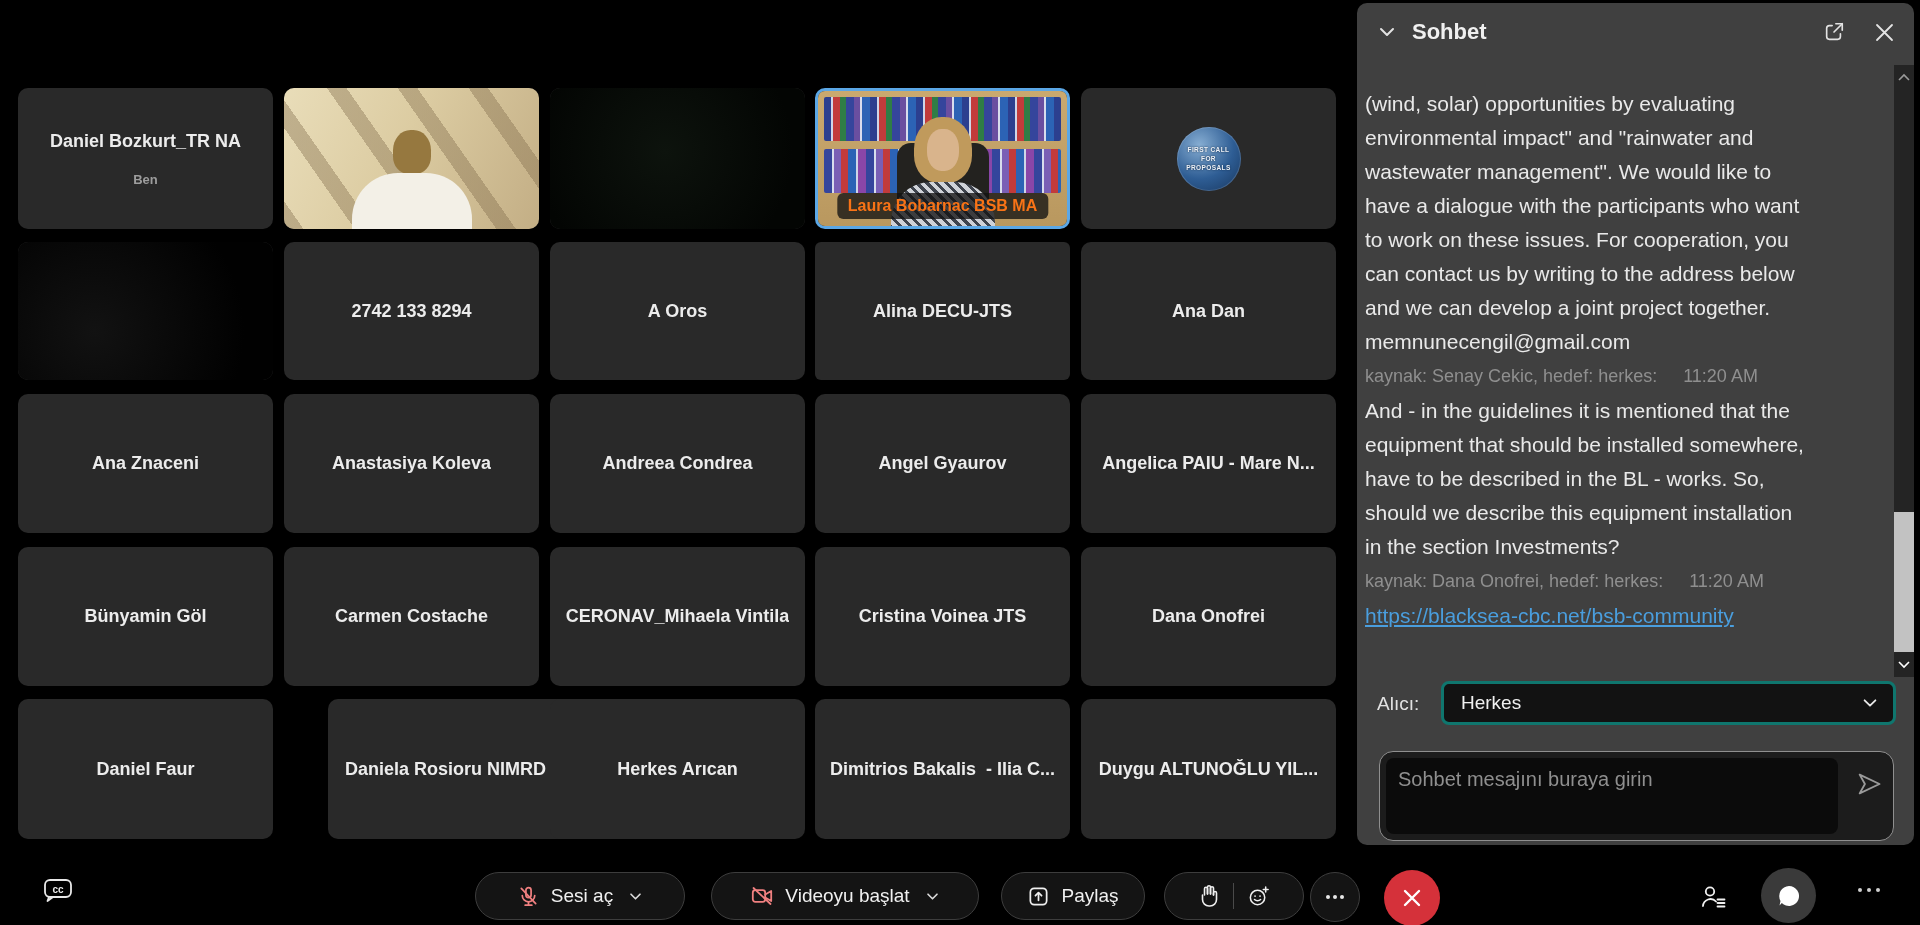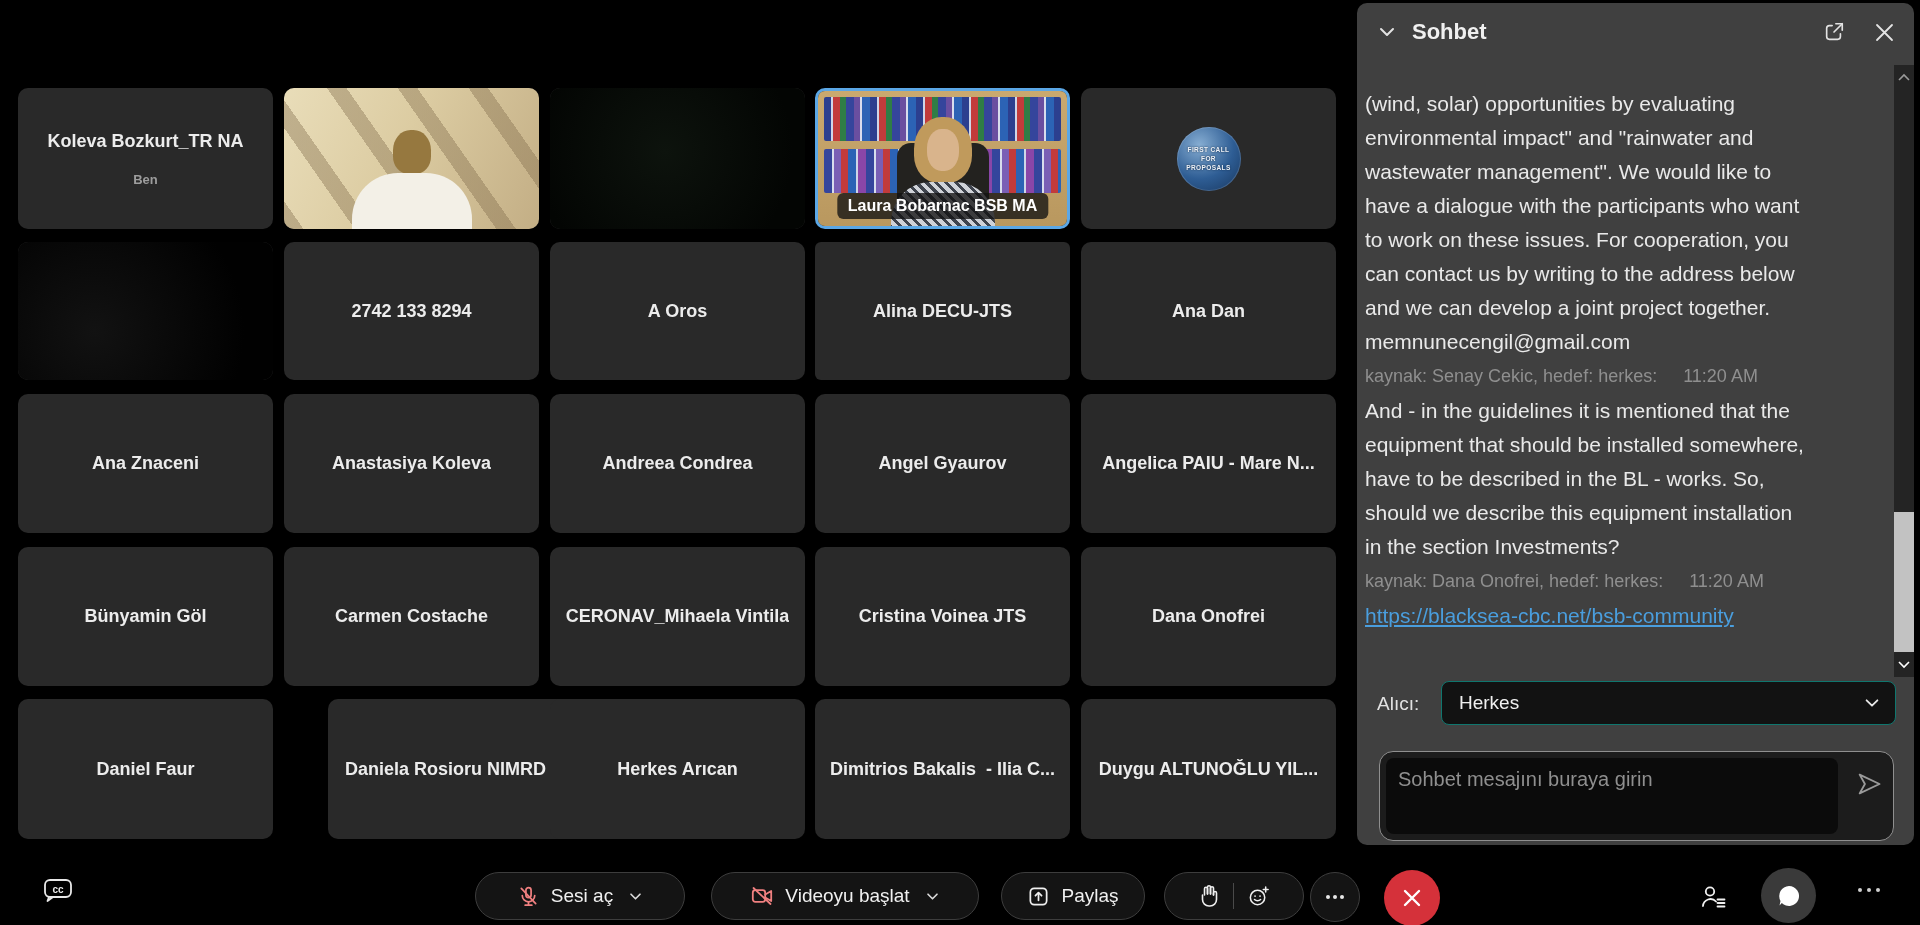--- a/index.html
+++ b/index.html
@@ -34,21 +34,21 @@
         #7a5fb5 10px 17px,#c23b3b 17px 24px,#2c63b5 24px 32px,#cfd6e8 32px 34px,#8a46a8 34px 42px);}
   .chair{position:absolute;left:50%;top:52px;width:92px;height:90px;margin-left:-46px;
      background:#23221f;border-radius:14px;}
   .l-hair{position:absolute;left:50%;top:26px;width:58px;height:66px;margin-left:-29px;
      background:#c09a5c;border-radius:48% 48% 42% 42%;}
   .l-face{position:absolute;left:50%;top:38px;width:32px;height:42px;margin-left:-16px;
      background:#d9b48c;border-radius:45%;}
   .l-body{position:absolute;left:50%;bottom:-8px;width:104px;height:52px;margin-left:-52px;
      background:repeating-linear-gradient(45deg,#cfd2d8 0 4px,#3e434d 4px 7px);border-radius:40px 40px 0 0;}
   .name-chip{position:absolute;bottom:7px;left:50%;transform:translateX(-50%);
-     background:rgba(18,18,18,.78);color:#ffffff;font-size:16px;font-weight:600;
+     background:rgba(18,18,18,.78);color:#f97316;font-size:16px;font-weight:600;
      padding:4px 11px;border-radius:6px;white-space:nowrap;z-index:3;}
   
   .logo-circle{width:64px;height:64px;border-radius:50%;display:flex;flex-direction:column;
      align-items:center;justify-content:center;gap:1px;
      background:radial-gradient(circle at 35% 28%,#86add2 0%,#2e5d94 55%,#17355c 100%);
      box-shadow:0 0 0 1px rgba(255,255,255,.15) inset;}
   .logo-circle span{color:#eef2f8;font-size:6.5px;font-weight:700;letter-spacing:.4px;line-height:8px;
      text-shadow:0 0 2px #10263f;}
 
   
@@ -69,21 +69,21 @@
   .msg-link{color:var(--link,#4a9ede);font-size:21px;line-height:34px;text-decoration:underline;cursor:pointer;}
   
   #chat-scrollbar{position:absolute;right:0;top:62px;width:20px;height:612px;background:#242424;}
   .sb-arrow{position:absolute;left:0;width:20px;height:20px;display:flex;align-items:center;justify-content:center;}
   #sb-up{top:2px;color:#9a9a9a;}
   #sb-down{bottom:2px;color:#ffffff;}
   #sb-thumb{position:absolute;left:0;top:447px;width:20px;height:140px;background:#c2c2c2;}
   
   #recipient-row{position:absolute;left:0;top:678px;right:0;height:46px;}
   #recipient-label{position:absolute;left:20px;top:12px;color:#e2e2e2;font-size:19px;}
-  #recipient-select{position:absolute;left:84px;right:18px;top:0;height:44px;border:1px solid #0f766e;
+  #recipient-select{position:absolute;left:84px;right:18px;top:0;height:44px;border:3px solid #0f766e;
         border-radius:8px;background:#121212;display:flex;align-items:center;cursor:pointer;box-sizing:border-box;}
   #recipient-value{color:#f0f0f0;font-size:19px;margin-left:17px;flex:1;}
   #recipient-chevron{margin-right:14px;color:#e8e8e8;display:flex;}
   
   #input-outer{position:absolute;left:22px;top:748px;width:515px;height:90px;border:1px solid #8f8f8f;
         border-radius:14px;box-sizing:border-box;background:#1c1c1c;}
   #chat-textarea{position:absolute;left:6px;top:6px;width:452px;height:76px;background:#0b0b0b;
         border:none;outline:none;resize:none;border-radius:8px;color:#eeeeee;font-size:20px;
         font-family:"Liberation Sans",sans-serif;padding:10px 12px;box-sizing:border-box;}
   #chat-textarea::placeholder{color:#8f8f8f;}
@@ -112,21 +112,21 @@
   #more-dots-right{position:absolute;left:1858px;top:888px;display:flex;gap:5px;cursor:pointer;}
   #more-dots-right .dot{background:#cfcfcf;width:4px;height:4px;}
 </style>
 </head>
 <body>
 
 <div id="screen" style="--accent: #5ba7e6; --link: #4a9ede; --leave: #d5313a; --muted: #f08080;">
 
   <div id="grid">
       <div class="tile" style="left: 18px; top: 88px; width: 255px; height: 141px;">
-        <div class="pname">Koleva Bozkurt_TR NA</div>
+        <div class="pname">Daniel Bozkurt_TR NA</div>
         <div class="psub">Ben</div>
       </div>
       <div class="tile" style="left: 284px; top: 88px; width: 255px; height: 141px;">
         <div class="scene room">
         <div class="room-light"></div>
           <div class="person-head"></div>
           <div class="person-body"></div>
         </div>
       </div>
       <div class="tile" style="left: 550px; top: 88px; width: 255px; height: 141px;">

